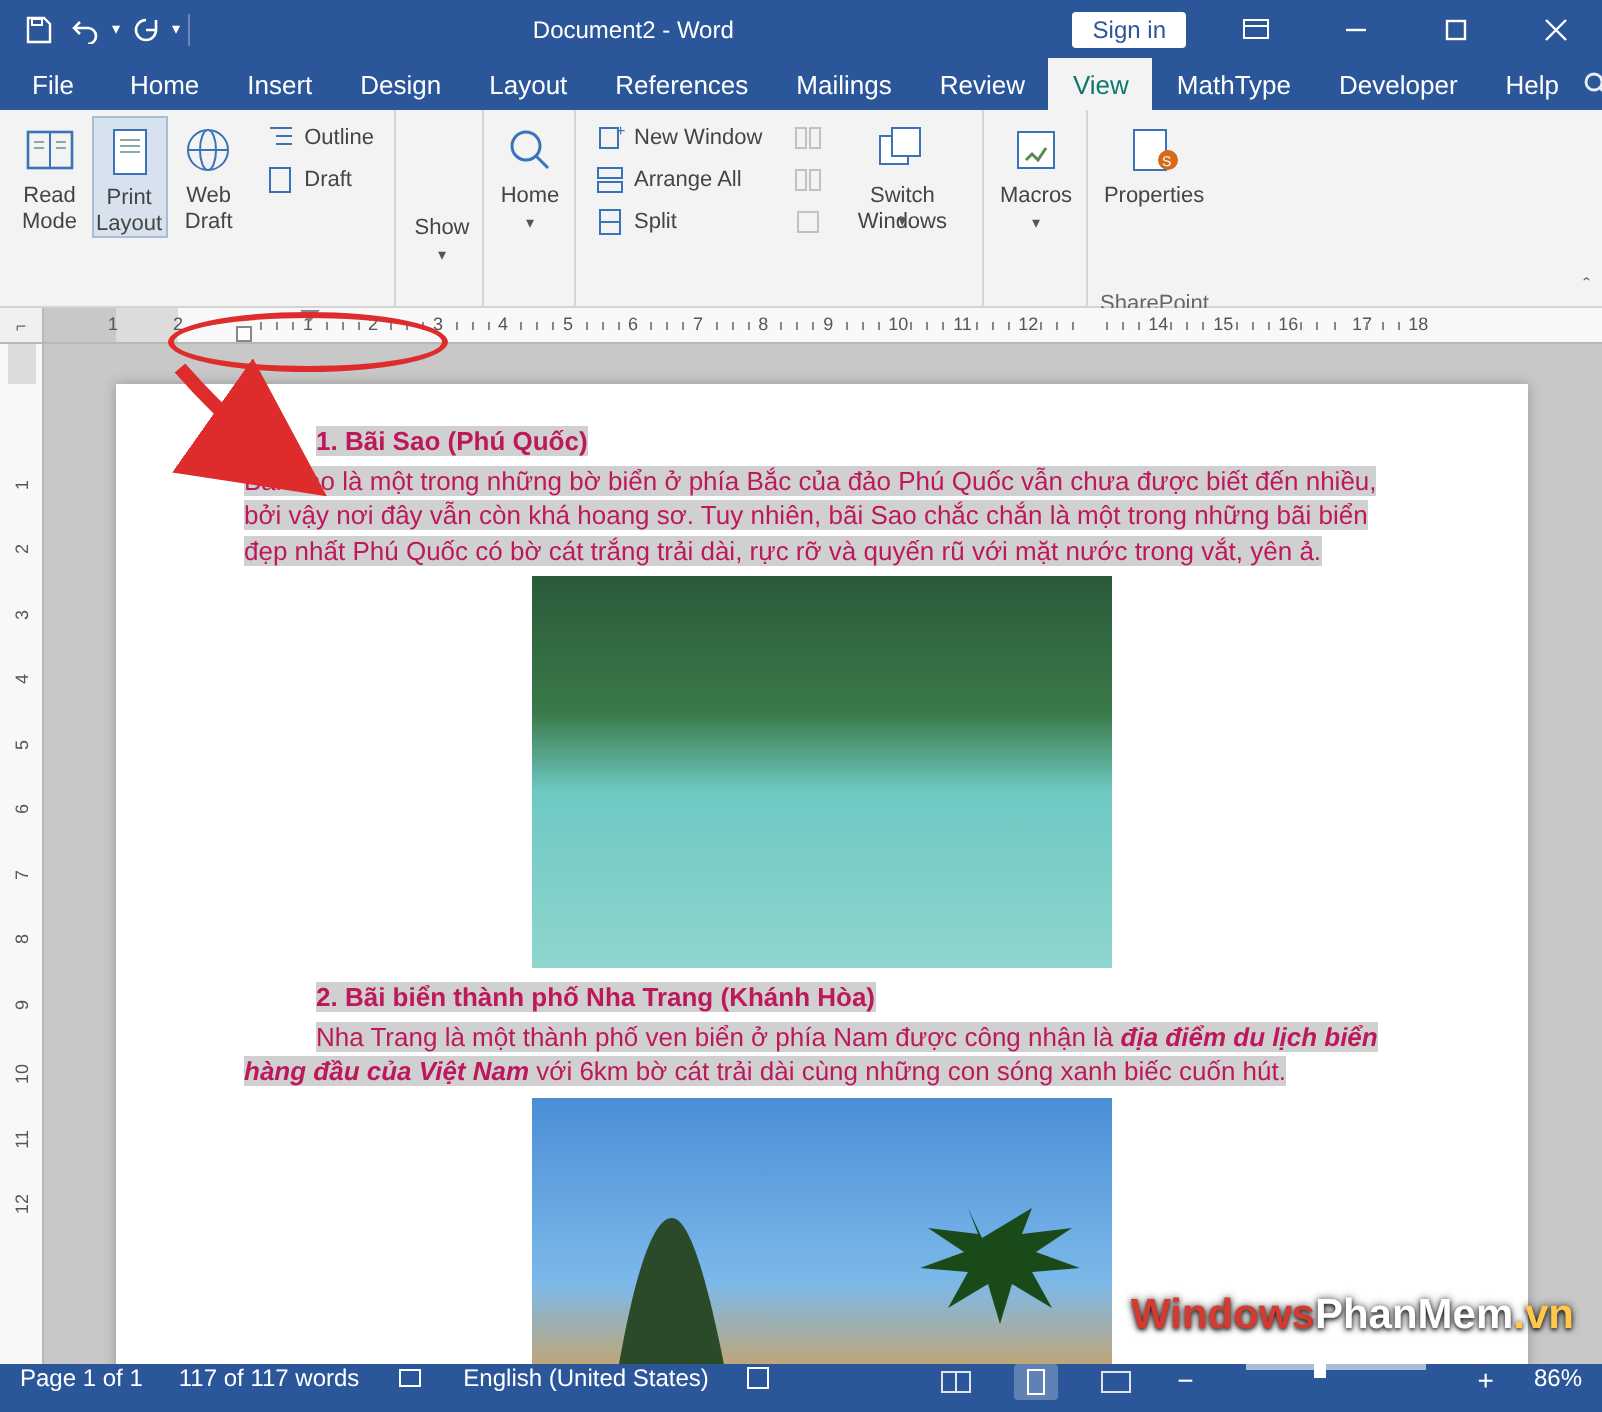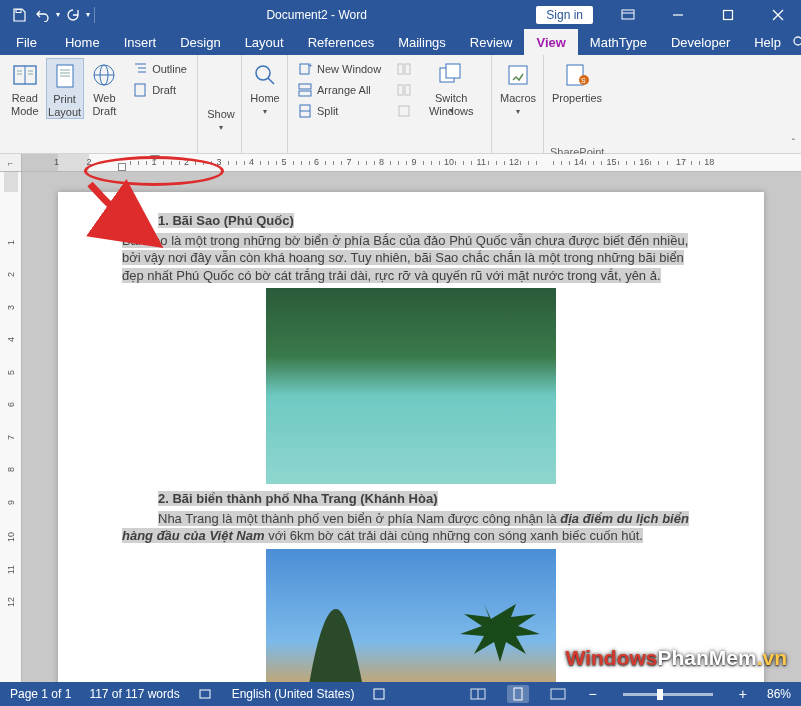--- a/index.html
+++ b/index.html
@@ -12,21 +12,21 @@
 .qat .sep { width: 1px; height: 16px; background: rgba(255,255,255,0.3); margin: 0 2px; }
 .title-center { flex: 1; text-align: center; }
 .title-right { display: flex; align-items: center; gap: 4px; }
 .signin { background: #fff; color: #2b579a; padding: 2px 10px; font-size: 12px; border-radius: 2px; cursor: pointer; margin-right: 8px; }
 .winbtn { width: 46px; height: 29px; display: flex; align-items: center; justify-content: center; cursor: pointer; }
 
 
 .tabstrip { height: 26px; background: #2b579a; display: flex; align-items: stretch; color: #fff; font-size: 13px; }
 .tab { padding: 0 12px; display: flex; align-items: center; cursor: pointer; }
 .tab.file { padding: 0 16px; }
-.tab.active { background: #f3f3f3; color: #a21caf; font-weight: bold; }
+.tab.active { background: #f3f3f3; color: #0f766e; }
 .tabstrip-right { margin-left: auto; display: flex; align-items: center; gap: 14px; padding-right: 18px; }
 .tell { display: flex; align-items: center; gap: 6px; font-size: 12px; opacity: 0.9; }
 
 
 .ribbon { height: 99px; background: #f3f3f3; border-bottom: 1px solid #d4d4d4; display: flex; position: relative; }
 .group { border-right: 1px solid #d4d4d4; display: flex; flex-direction: column; padding: 3px 6px 1px; }
 .group-row { flex: 1; display: flex; align-items: flex-start; gap: 2px; }
 .group-label { font-size: 11px; color: #666; text-align: center; padding-bottom: 2px; margin-top: 41px; }
 .bigbtn { width: 44px; display: flex; flex-direction: column; align-items: center; gap: 2px; cursor: pointer; font-size: 11px; color: #444; text-align: center; padding: 2px 2px 0; line-height: 1.15; }
 .bigbtn.wider { width: 54px; }
@@ -47,38 +47,38 @@
 .hruler-inner .dark { position: absolute; top: 0; height: 18px; background: #dcdcdc; }
 .indent-top { position: absolute; top: 1px; width: 0; height: 0; border-left: 5px solid transparent; border-right: 5px solid transparent; border-top: 6px solid #888; }
 .indent-bot { position: absolute; bottom: 0; width: 8px; height: 8px; background: #fdfdfd; border: 1px solid #888; }
 .vruler { position: absolute; left: 0; top: 18px; bottom: 0; width: 22px; background: #f8f8f8; border-right: 1px solid #b8b8b8; }
 .vruler .vdark { position: absolute; left: 4px; width: 14px; background: #dcdcdc; }
 .vruler .num { position: absolute; left: 6px; font-size: 9px; color: #555; writing-mode: vertical-rl; transform: rotate(180deg);}
 .docarea { position: absolute; left: 22px; top: 18px; right: 0; bottom: 0; overflow: hidden; background: #c8c8c8; }
 .scrollbar-v { position: absolute; right: 0; top: 18px; bottom: 0; width: 18px; background: #efefef; border-left: 1px solid #d0d0d0; }
 .page { position: absolute; left: 36px; top: 20px; width: 706px; min-height: 900px; background: #fff; box-shadow: 0 0 6px rgba(0,0,0,0.25); padding: 20px 64px 20px 64px; }
 .page .highlight { background: #d0d0d0; }
-.page p { font-size: 13px; color: #404040; line-height: 1.35; }
+.page p { font-size: 13px; color: #be185d; line-height: 1.35; }
 .page .h1 { font-weight: bold; margin-top: 0; margin-left: 36px; }
 .page .body { margin-top: 2px; }
 .page .body2 { margin-top: 2px; }
 .page .indent { text-indent: 36px; }
 .figimg { display: block; margin: 4px auto 6px; background: linear-gradient(#2a5a3a 0%, #3a7a4a 35%, #6ec9c3 55%, #8ed6ce 100%); }
 .figimg2 { display: block; margin: 4px auto 6px; background: linear-gradient(#4a8ed6 0%, #7cb9ea 60%, #c7a46a 90%, #b0884a 100%); position: relative; }
 
 
 .anno-ellipse { position: absolute; border: 3px solid #de2b2b; border-radius: 50%; pointer-events: none; }
 .anno-arrow { position: absolute; pointer-events: none; }
 .watermark { position: absolute; right: 14px; bottom: 36px; font-size: 21px; font-weight: 700; color: #fff; text-shadow: 0 0 4px rgba(0,0,0,0.7), 0 1px 2px rgba(0,0,0,0.8); }
 .watermark .b1 { color: #d63a2f; }
 .watermark .b2 { color: #fff; }
 .watermark .b3 { color: #ffc84a; }
 
 
-.statusbar { position: absolute; left: 0; right: 0; bottom: 0; height: 24px; background: #2b579a; color: #fff; display: flex; align-items: center; font-size: 12px; padding: 0 10px; gap: 18px; }
+.statusbar { position: absolute; left: 0; right: 0; bottom: 0; height: 24px; background: #2b579a; color: #fff; display: flex; align-items: flex-start; font-size: 12px; padding: 0 10px; gap: 18px; }
 .statusbar .sp { flex: 1; }
 .viewbtn { width: 22px; height: 18px; display: flex; align-items: center; justify-content: center; cursor: pointer; opacity: 0.85; }
 .viewbtn.sel { background: rgba(255,255,255,0.25); border-radius: 2px; opacity: 1; }
 .zoomslider { width: 90px; height: 3px; background: rgba(255,255,255,0.6); position: relative; margin: 0 6px; }
 .zoomslider .thumb { position: absolute; top: -4px; width: 6px; height: 11px; background: #fff; }
 .zoombtn { cursor: pointer; font-size: 14px; padding: 0 2px; }
 
 svg { display: block; }
 </style>
 </head>

